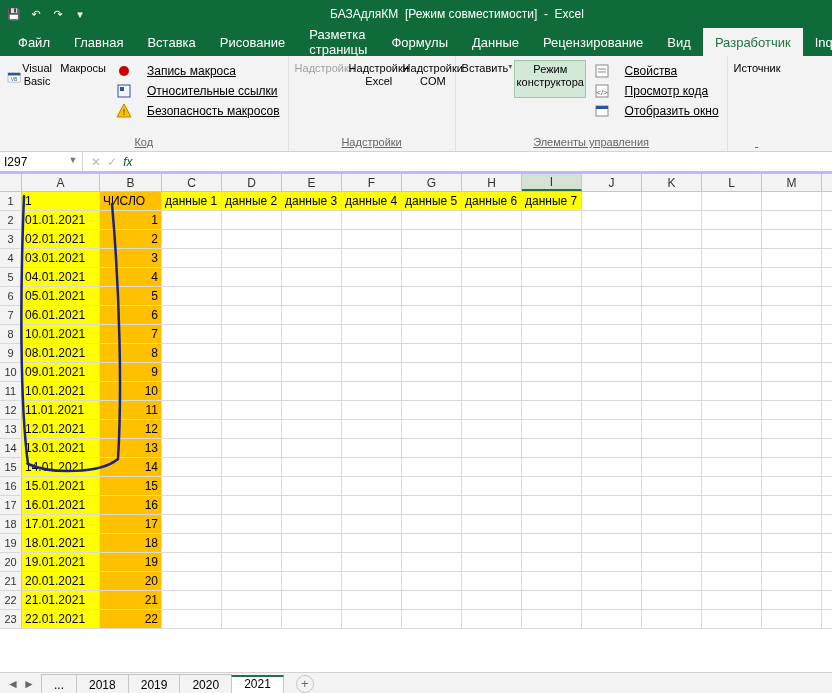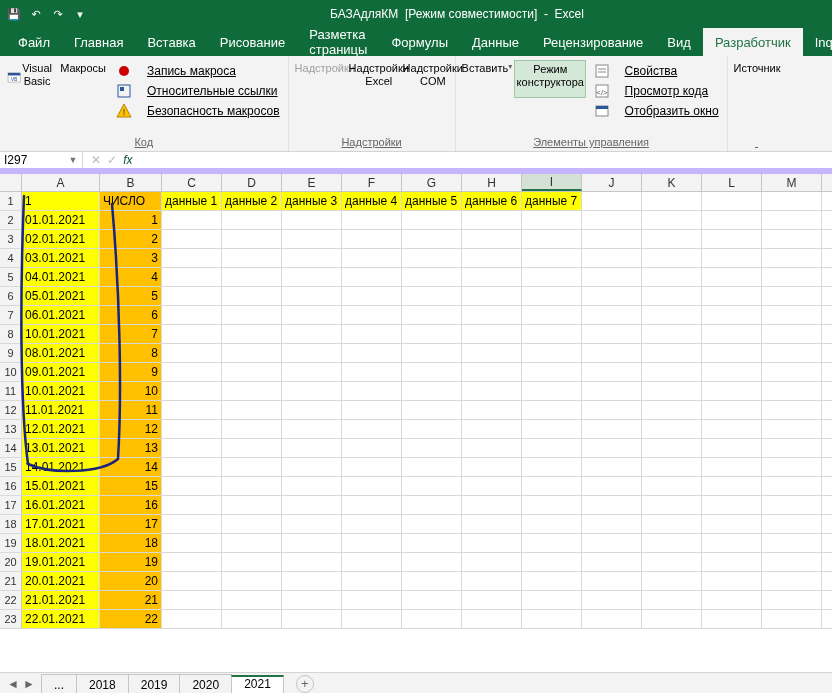--- a/index.html
+++ b/index.html
@@ -24,21 +24,21 @@
   .rgroup .glabel { text-align: center; font-size: 11px; color: #666; padding: 2px 0 3px 0; text-decoration: underline; }
   .bigbtn { display: flex; flex-direction: row; align-items: flex-start; justify-content: flex-start; width: 50px; padding: 2px 2px 0 2px; text-align: center; font-size: 11px; line-height: 1.2; cursor: pointer; }
   .bigbtn .bicon { width: 32px; height: 32px; display: block; margin-bottom: 2px; }
   .bigbtn.sel { background: #d4e8d8; border: 1px solid #9ec8a8; }
   .bigbtn.dis { color: #a0a0a0; }
   .smalllist { display: flex; flex-direction: column; gap: 2px; padding-top: 2px; }
   .smallbtn { display: flex; align-items: center; gap: 15px; font-size: 12px; padding: 1px 4px; cursor: pointer; white-space: nowrap; text-decoration: underline; }
   .smallbtn .sicon { width: 16px; height: 16px; display: inline-block; }
   
   
-  .namebox-row { height: 22px; border-bottom: 6px solid #c4b5fd; display: flex; align-items: center; }
+  .namebox-row { height: 22px; border-bottom: 3px solid #c4b5fd; display: flex; align-items: center; }
   .namebox { width: 83px; height: 100%; border-right: 1px solid #d4d4d4; display: flex; align-items: center; padding: 0 4px; position: relative; }
   .namebox input { border: none; width: 100%; font-size: 12px; outline: none; }
   .namebox .dd { position: absolute; right: 2px; top: 3px; width: 14px; height: 14px; color: #777; font-size: 9px; text-align: center; }
   .fxbtns { display: flex; gap: 6px; padding: 0 8px; color: #bbb; align-items: center; }
   .fxbtns span { font-size: 12px; }
   .fxinput { flex: 1; border: none; font-size: 12px; outline: none; padding: 0 4px; }
   
   
   .grid-wrap { position: relative; height: 498px; overflow: hidden; }
   .colheaders { display: flex; height: 18px; background: #f3f3f3; border-bottom: 1px solid #c6c6c6; }

